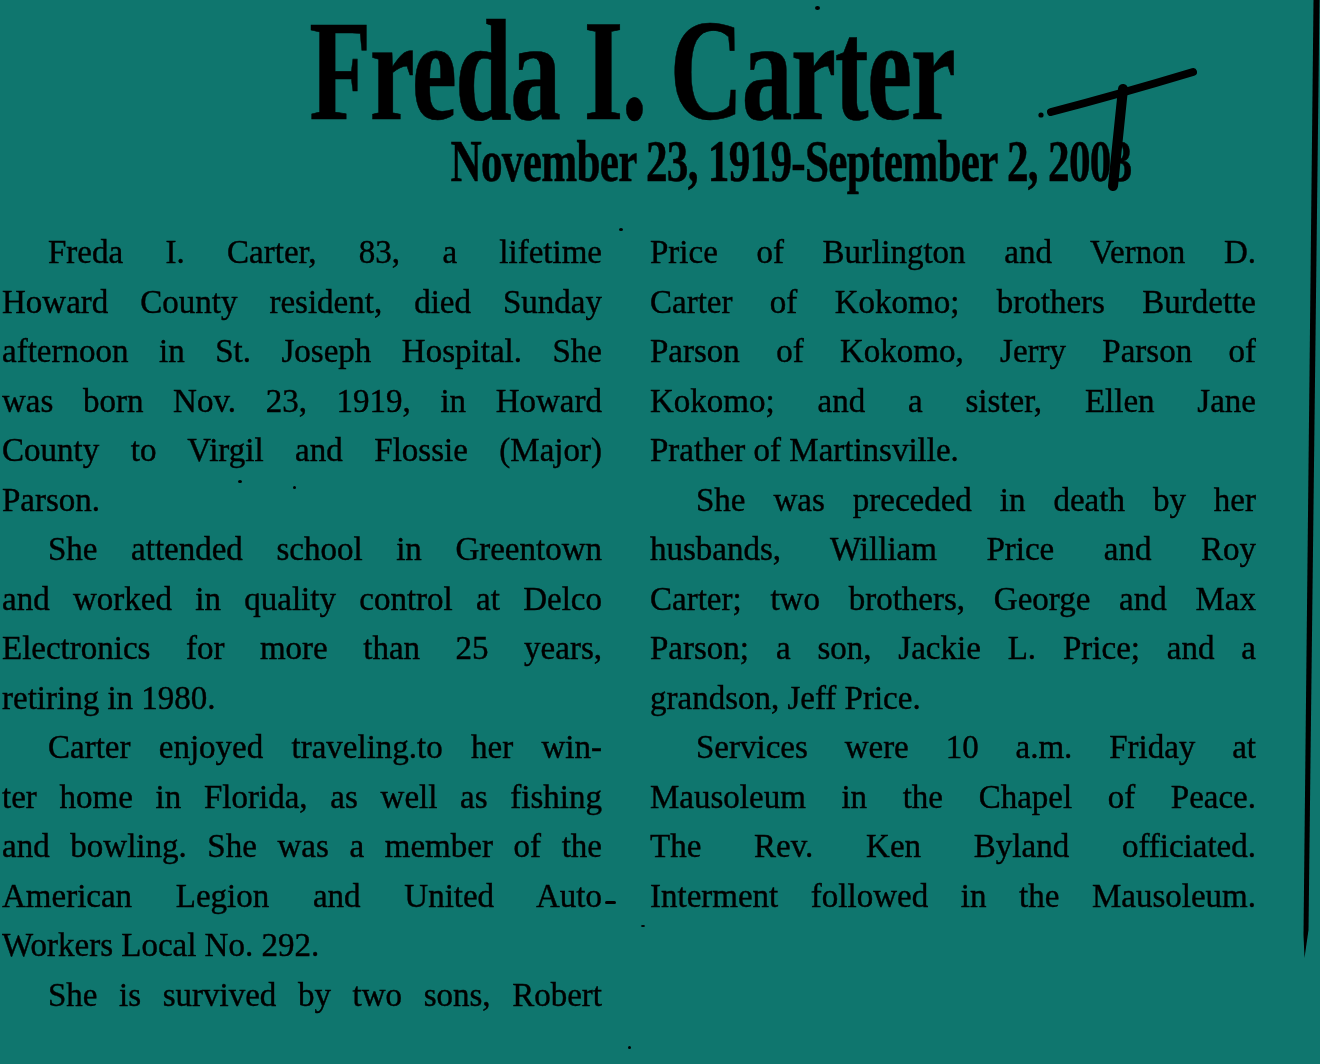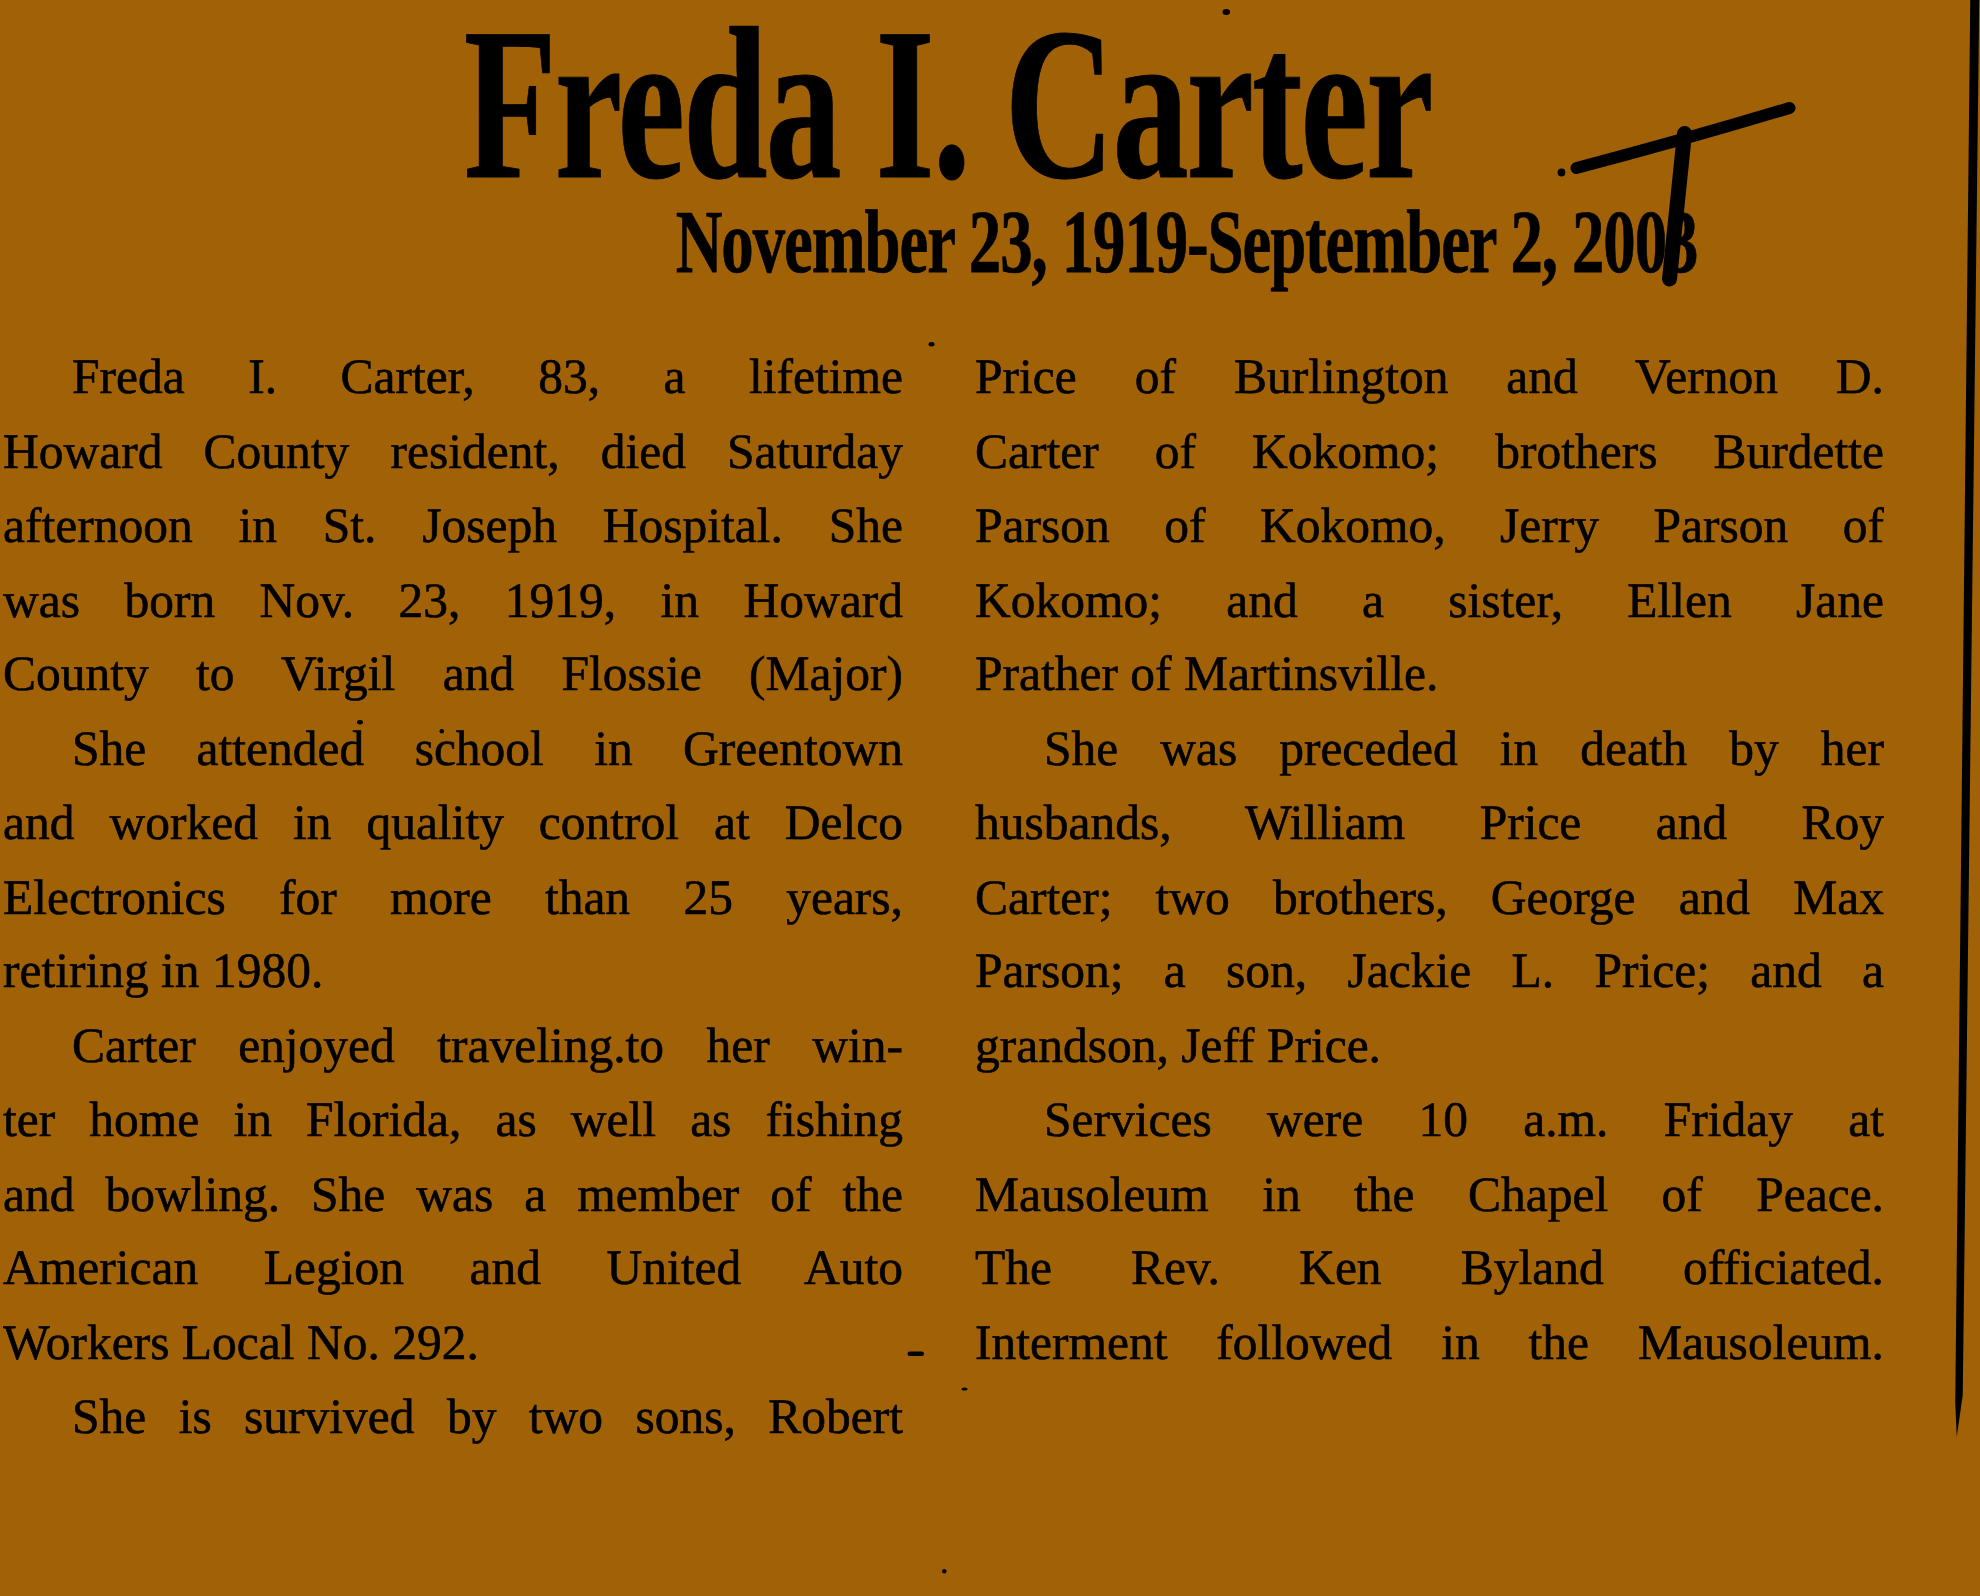--- a/index.html
+++ b/index.html
@@ -1,21 +1,21 @@
 <!DOCTYPE html>
 <html><head>
 <meta charset="utf-8">
 <style>
   * { margin: 0; padding: 0; box-sizing: border-box; }
   html, body { background: #ffffff; }
   .page {
     position: relative;
     width: 1320px;
     height: 1064px;
-    background: #a16207;
+    background: #0f766e;
     color: #000000;
     font-family: "Liberation Serif", "DejaVu Serif", serif;
     overflow: hidden;
   }
   
   .header {
     position: absolute;
     top: -5px;
     left: 0;
     width: 1264px;
@@ -102,24 +102,25 @@
   <div class="speck" style="left:293px; top:486px; width:3px; height:3px;"></div>
   <div class="speck" style="left:605px; top:901px; width:11px; height:3px; border-radius:2px;"></div>
   <div class="speck" style="left:641px; top:925px; width:4px; height:2px;"></div>
   <div class="speck" style="left:628px; top:1046px; width:3px; height:3px;"></div>
 
   <div class="columns">
 
     <div class="col-left">
       <div class="para">
         <div class="ln j ind">Freda I. Carter, 83, a lifetime</div>
-        <div class="ln j">Howard County resident, died Saturday</div>
+        <div class="ln j">Howard County resident, died Sunday</div>
         <div class="ln j">afternoon in St. Joseph Hospital. She</div>
         <div class="ln j">was born Nov. 23, 1919, in Howard</div>
         <div class="ln j">County to Virgil and Flossie (Major)</div>
+        <div class="ln">Parson.</div>
       </div>
       <div class="para">
         <div class="ln j ind">She attended school in Greentown</div>
         <div class="ln j">and worked in quality control at Delco</div>
         <div class="ln j">Electronics for more than 25 years,</div>
         <div class="ln">retiring in 1980.</div>
       </div>
       <div class="para">
         <div class="ln j ind">Carter enjoyed traveling.to her win-</div>
         <div class="ln j">ter home in Florida, as well as fishing</div>

